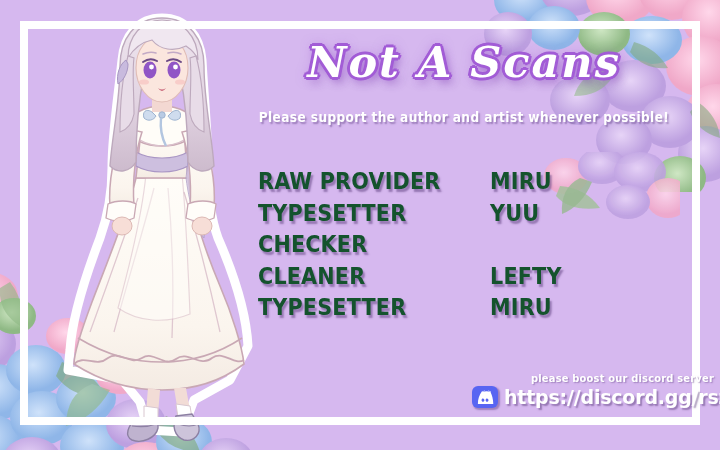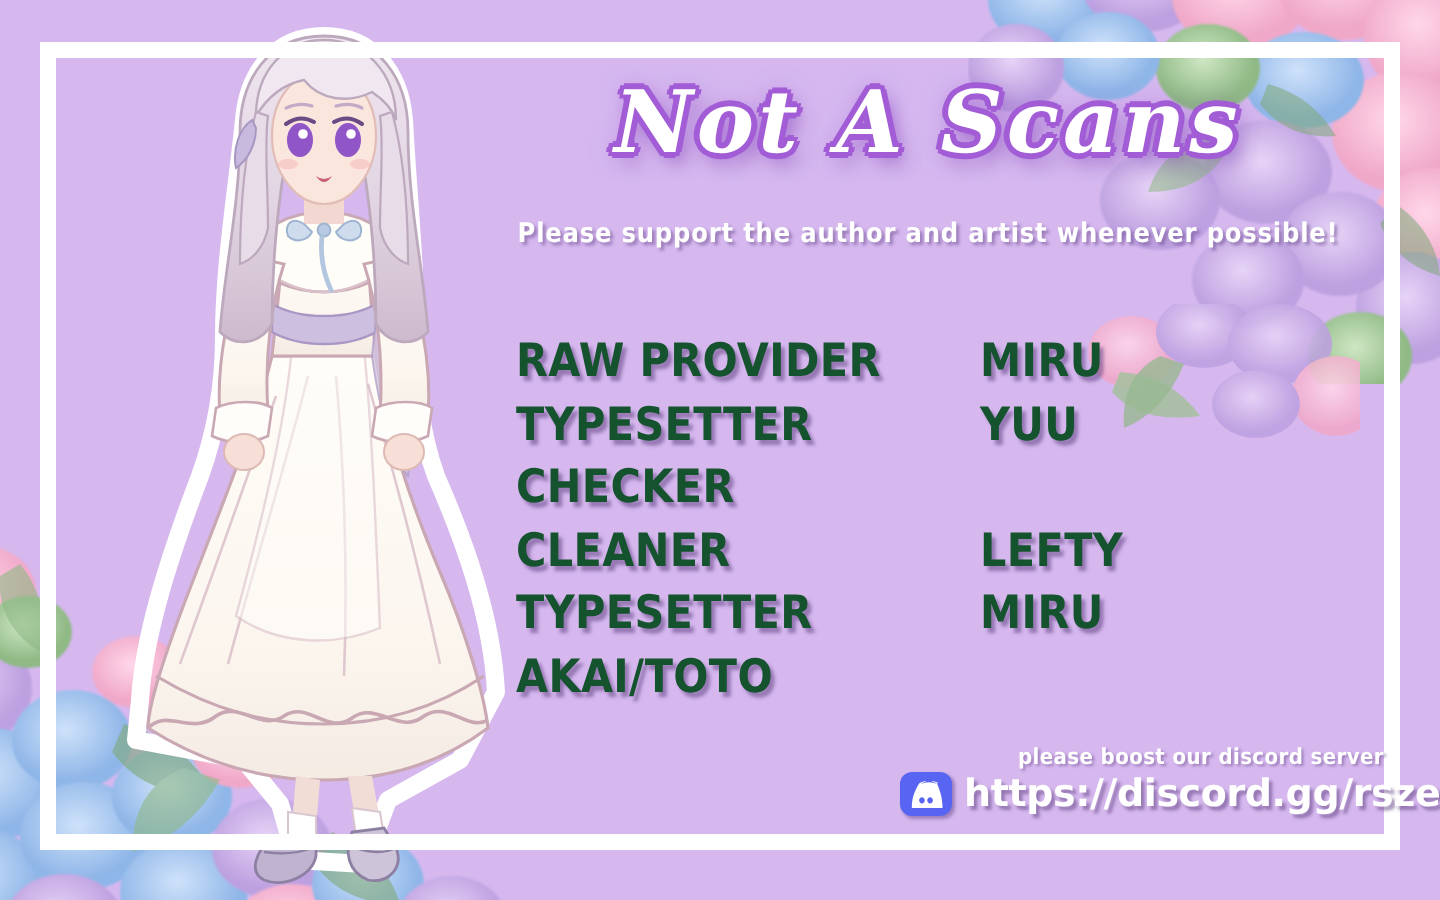--- a/index.html
+++ b/index.html
@@ -112,21 +112,21 @@
     color: #14532d;
     white-space: nowrap;
     text-shadow: 2px 2.5px 1.8px rgba(96,66,130,.55);
   }
   .credit-role { width: 232px; }
   .credit-name { width: 198px; }
 
   
   #discord {
     position: absolute;
-    left: 450px;
+    left: 472px;
     top: 372px;
     width: 244px;
     height: 42px;
   }
   #discord-note {
     position: absolute;
     right: 2px;
     top: 0px;
     font-family: "DejaVu Sans Condensed", "Liberation Sans Narrow", "Liberation Sans", sans-serif;
     font-weight: bold;
@@ -404,21 +404,20 @@
       <div class="credit-role">CLEANER</div>
       <div class="credit-name">LEFTY</div>
     </div>
 
     <div class="credit-row">
       <div class="credit-role">TYPESETTER</div>
       <div class="credit-name">MIRU</div>
     </div>
 
     <div class="credit-row">
-      <div class="credit-name">AKAI/TOTO</div>
     </div>
 
   </div>
 
   <div id="discord">
     <div id="discord-note">please boost our discord server</div>
 
     <div id="discord-link-row">
       <div id="discord-icon">
         <svg width="18" height="14" viewBox="0 0 24 18" aria-hidden="true">

